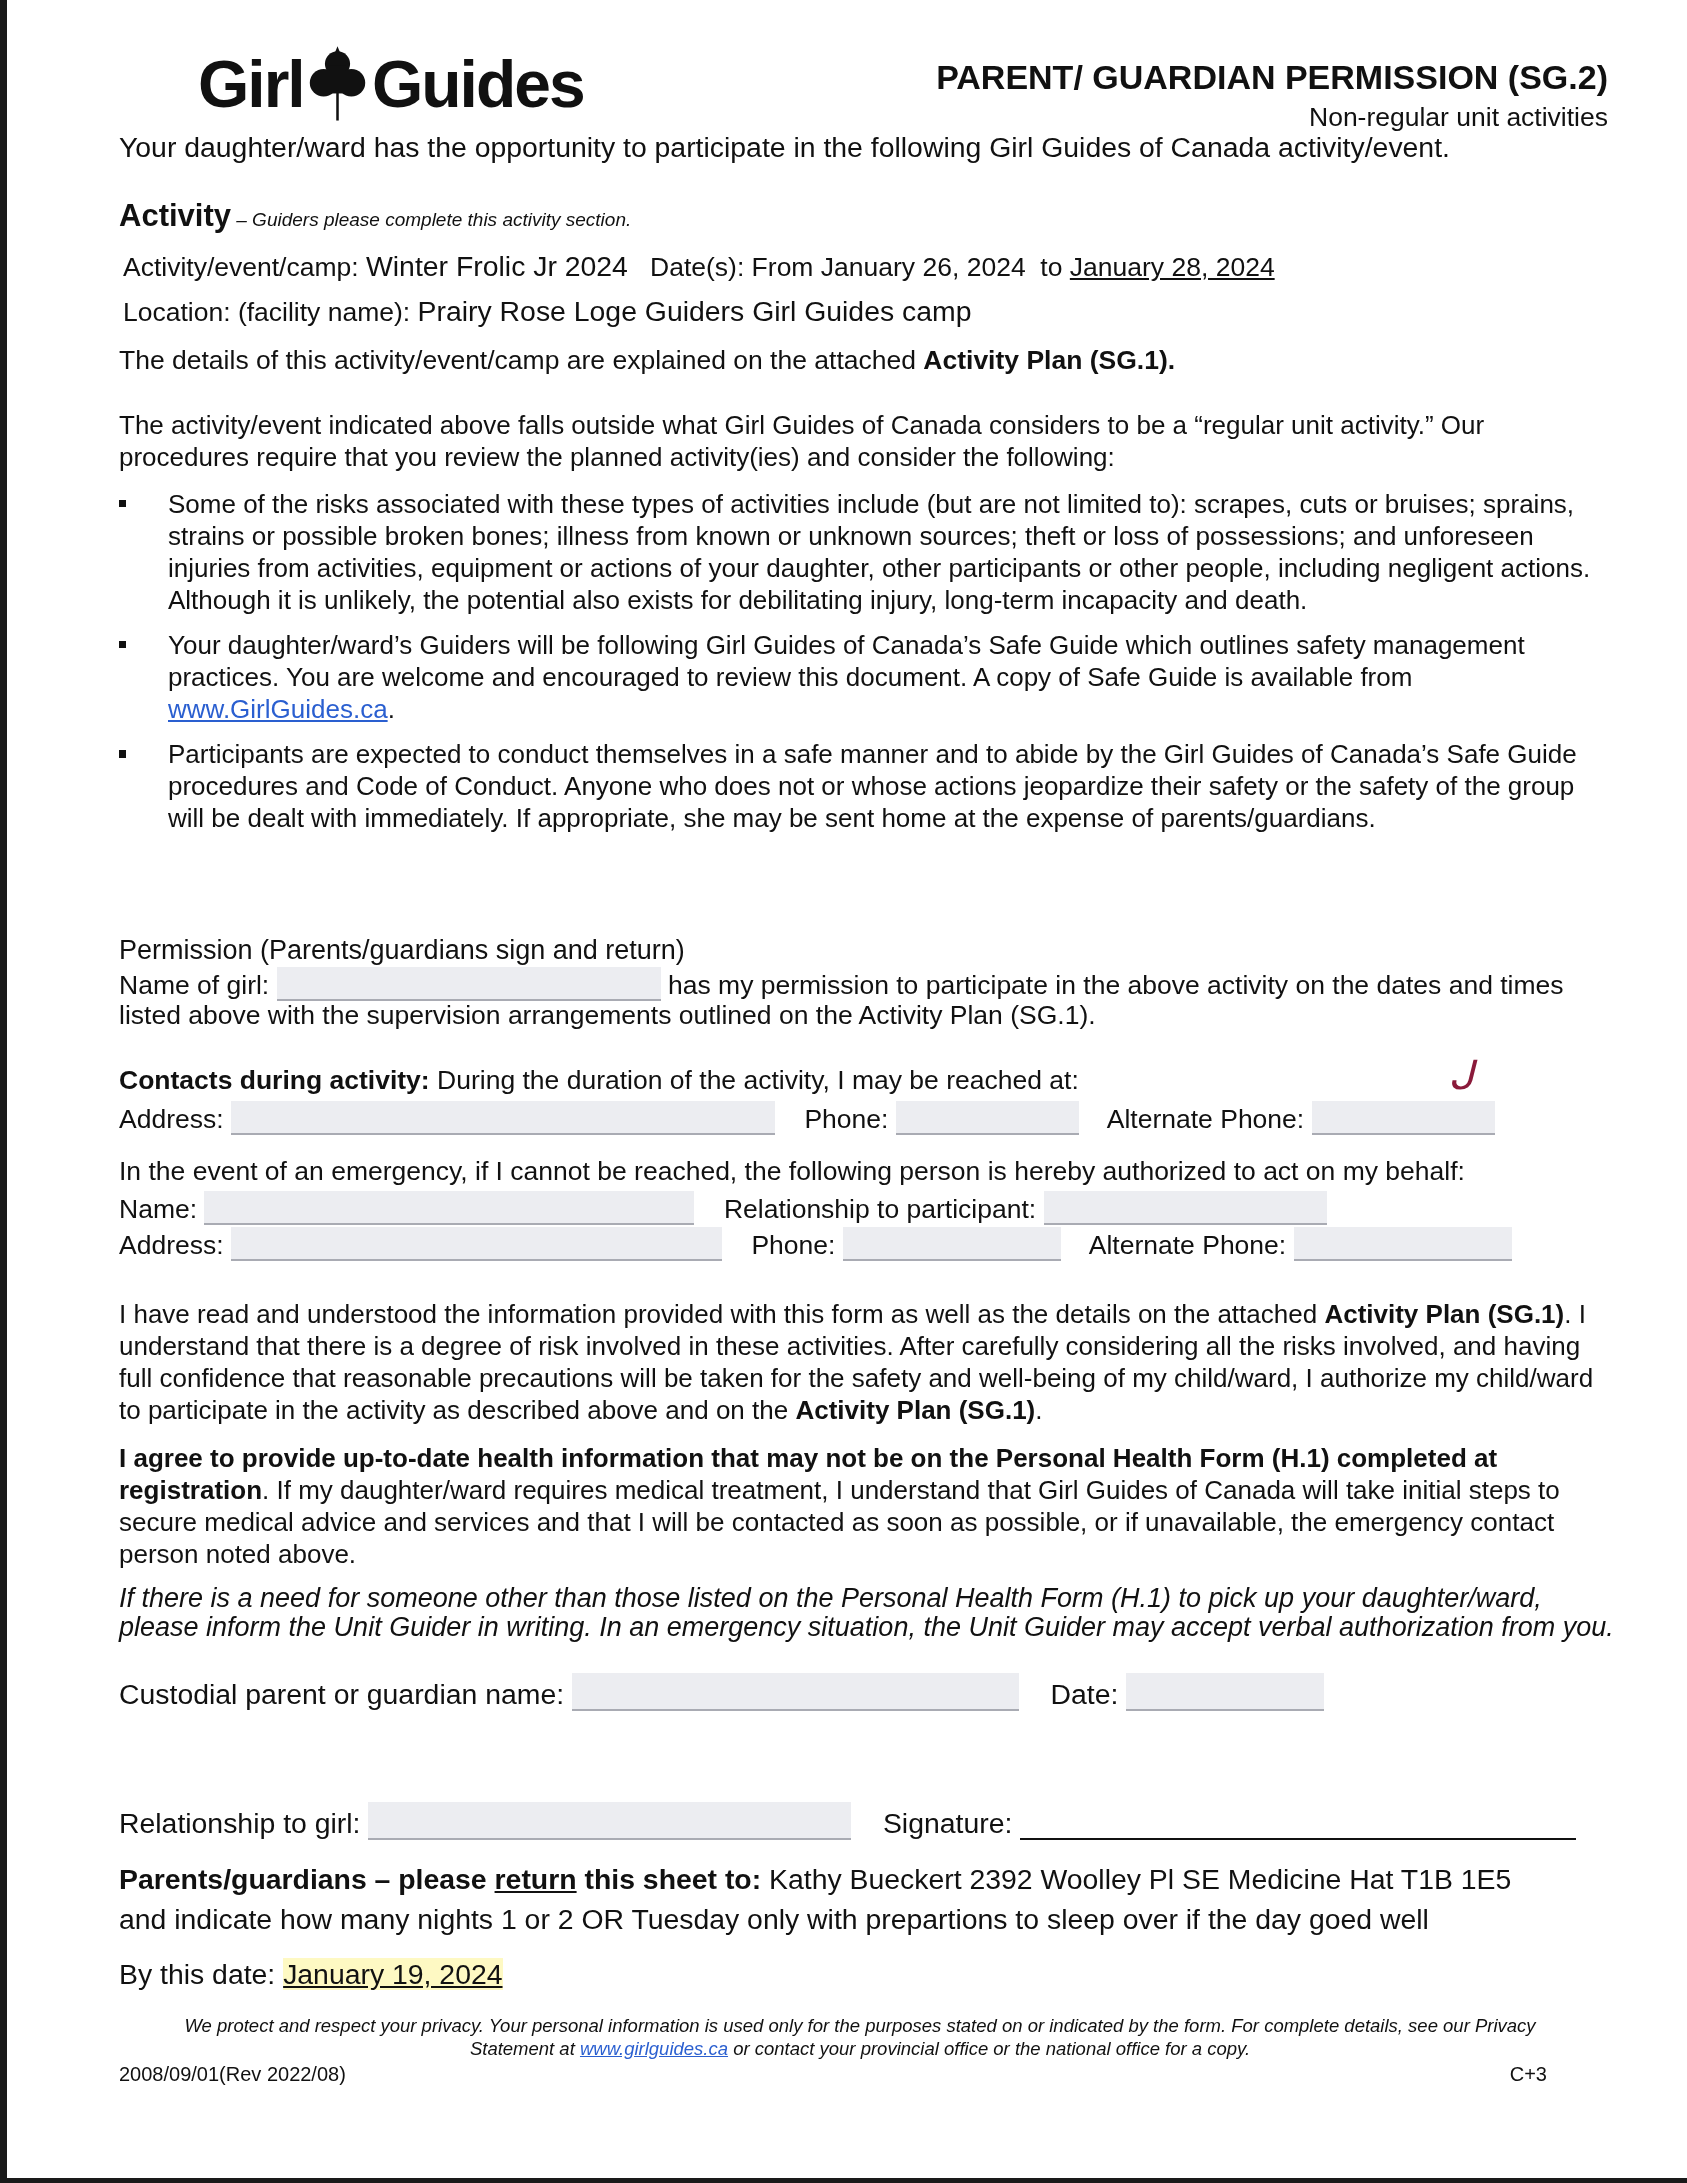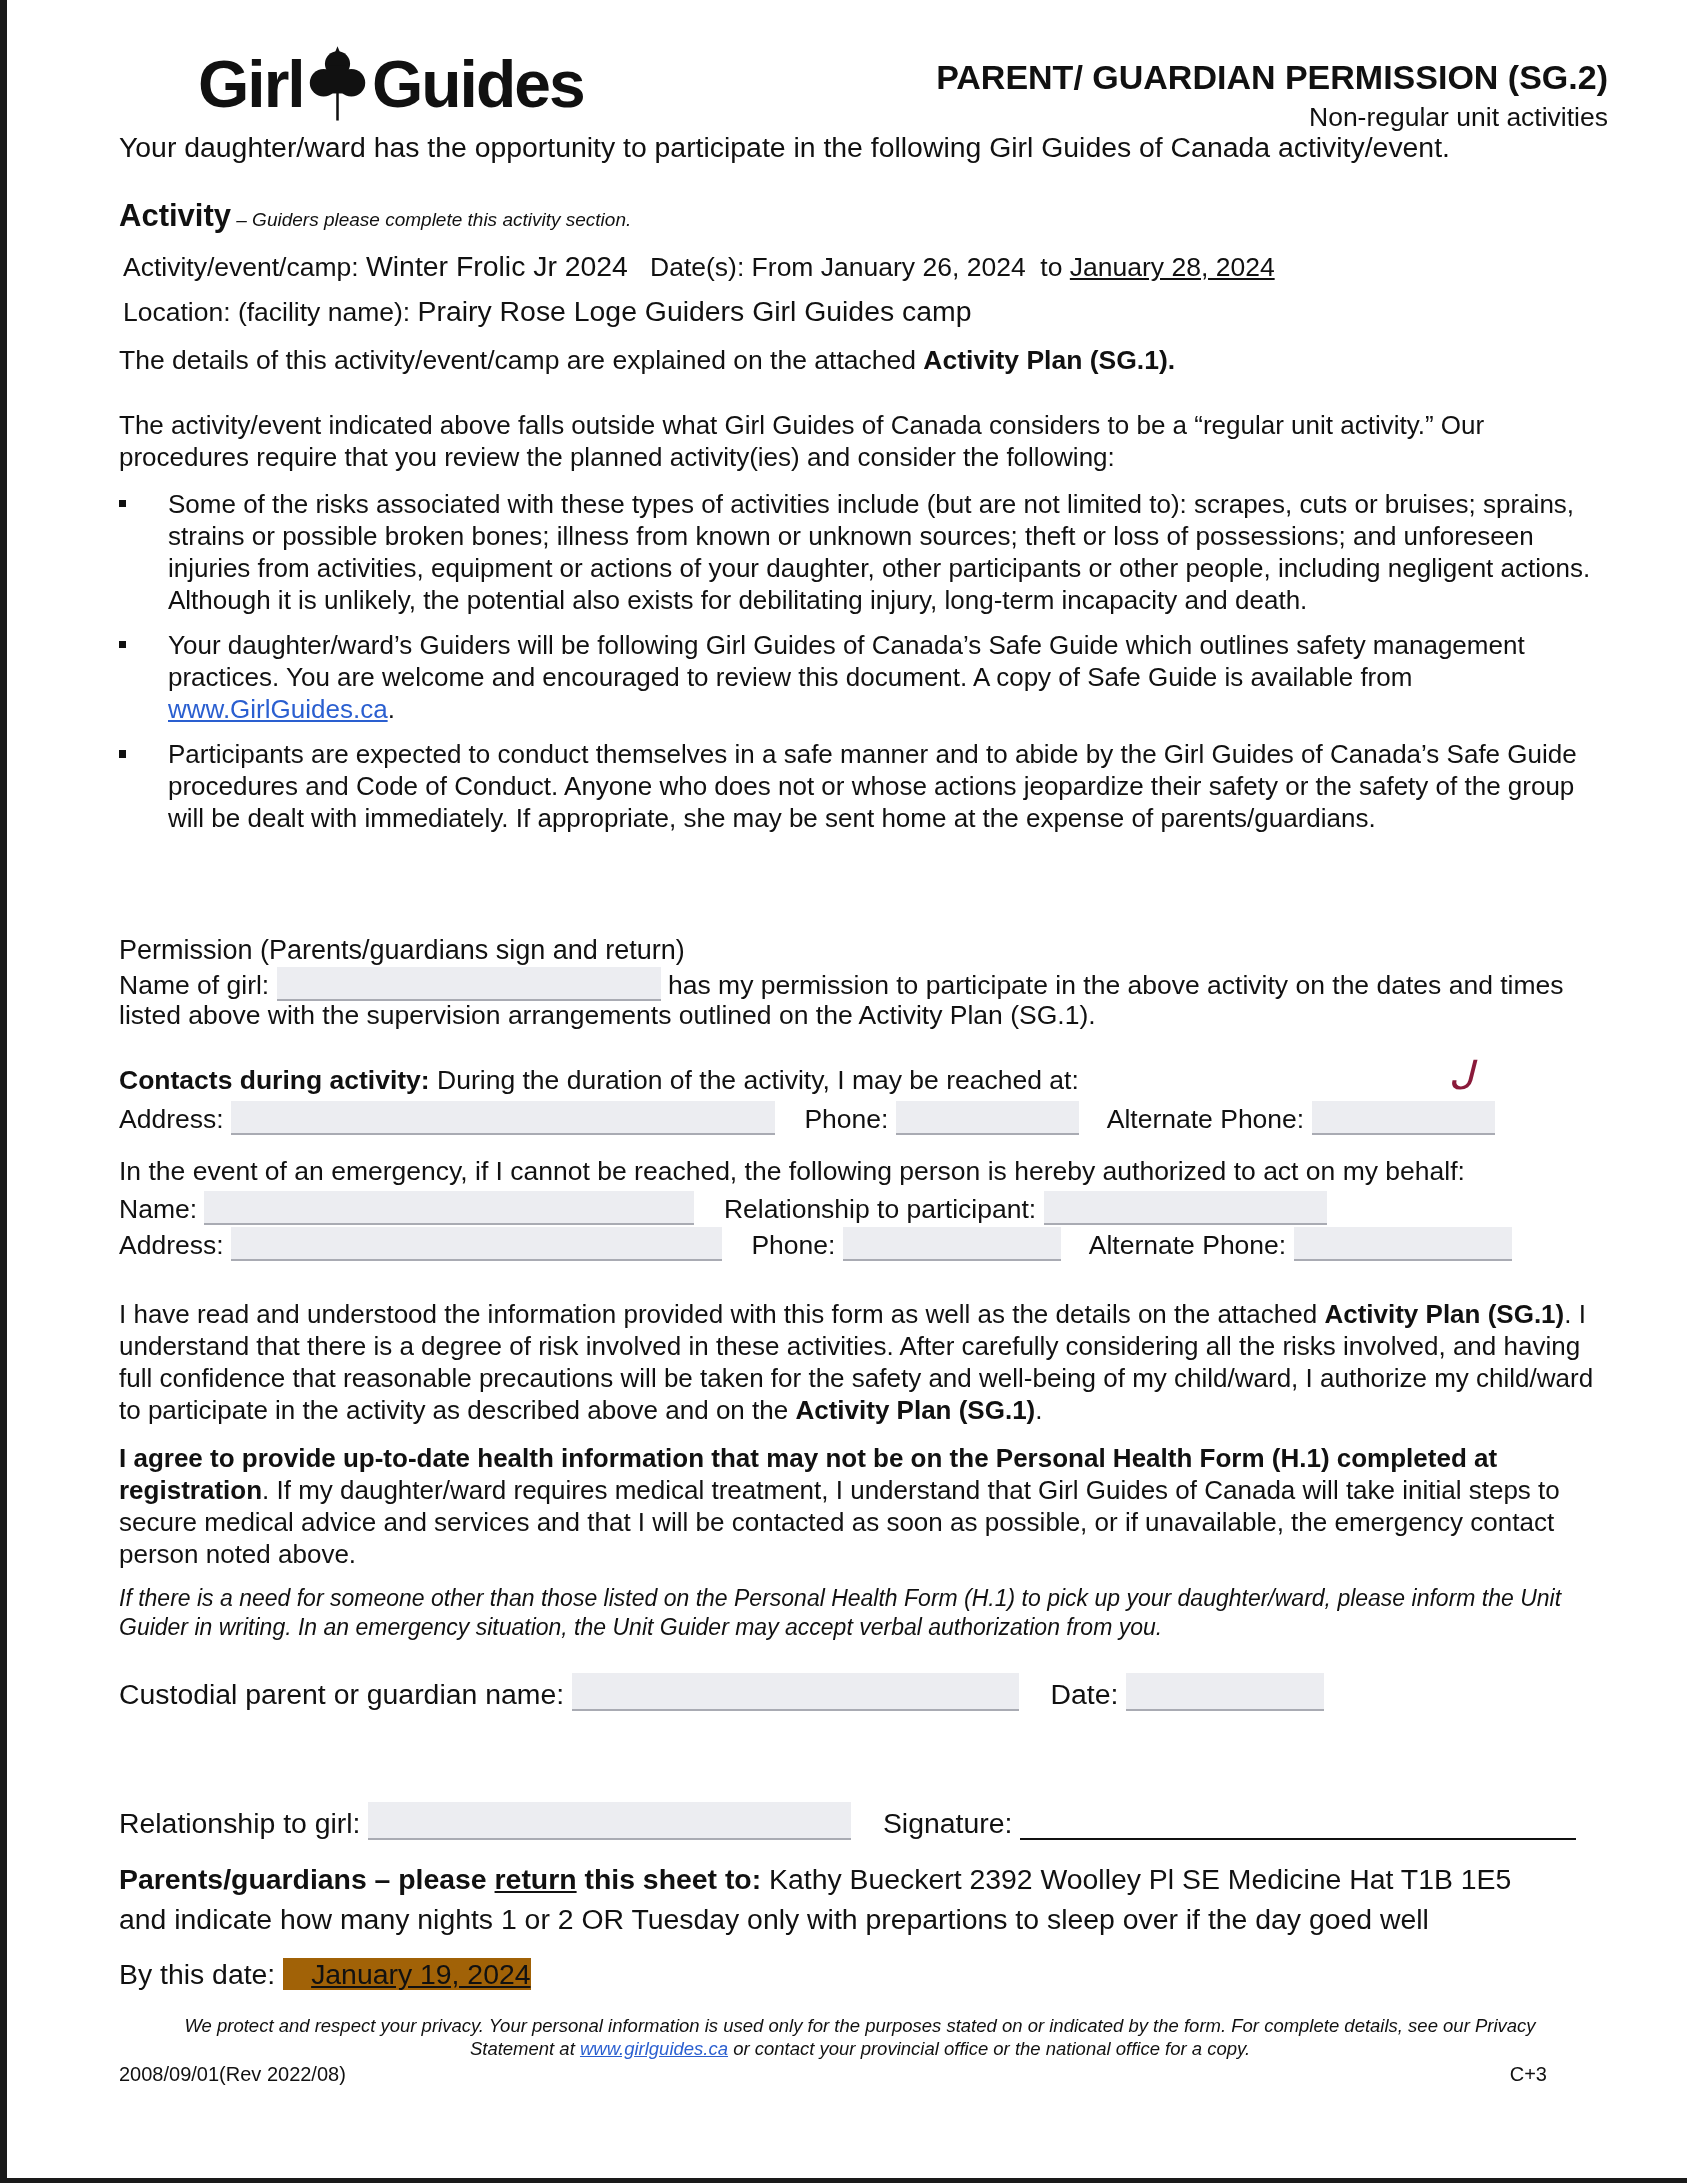--- a/index.html
+++ b/index.html
@@ -130,21 +130,21 @@
   <span>Alternate Phone:</span>
   <span class="field" style="width:218px;"></span>
 </div>
 
 <div class="abs para" style="top:1298px;">
   <span>I have read and understood the information provided with this form as well as the details on the attached </span><b>Activity Plan (SG.1)</b><span>. I understand that there is a degree of risk involved in these activities. After carefully considering all the risks involved, and having full confidence that reasonable precautions will be taken for the safety and well-being of my child/ward, I authorize my child/ward to participate in the activity as described above and on the </span><b>Activity Plan (SG.1)</b><span>.</span>
 </div>
 <div class="abs para" style="top:1442px;">
   <b>I agree to provide up-to-date health information that may not be on the Personal Health Form (H.1) completed at registration</b><span>. If my daughter/ward requires medical treatment, I understand that Girl Guides of Canada will take initial steps to secure medical advice and services and that I will be contacted as soon as possible, or if unavailable, the emergency contact person noted above.</span>
 </div>
-<div class="abs para" style="top:1584px; font-size:23px; line-height:29px; font-style:italic;">If there is a need for someone other than those listed on the Personal Health Form (H.1) to pick up your daughter/ward, please inform the Unit Guider in writing. In an emergency situation, the Unit Guider may accept verbal authorization from you.</div>
+<div class="abs para" style="top:1584px; font-size:27px; line-height:29px; font-style:italic;">If there is a need for someone other than those listed on the Personal Health Form (H.1) to pick up your daughter/ward, please inform the Unit Guider in writing. In an emergency situation, the Unit Guider may accept verbal authorization from you.</div>
 
 <div class="abs" style="left:119px; top:1673px; font-size:28.4px; white-space:nowrap;">
   <span>Custodial parent or guardian name:</span>
   <span class="field" style="width:447px; height:36px;"></span>
   &nbsp;&nbsp;
   <span>Date:</span>
   <span class="field" style="width:198px; height:36px;"></span>
 </div>
 <div class="abs" style="left:119px; top:1802px; font-size:28.4px; white-space:nowrap;">
   <span>Relationship to girl:</span>
@@ -153,21 +153,21 @@
   <span>Signature:</span>
   <span class="field-underline" style="width:556px;"></span>
 </div>
 
 <div class="abs" style="left:119px; top:1863px; font-size:28.4px; white-space:nowrap;">
   <b>Parents/guardians – please </b><b class="u">return</b><b> this sheet to:</b><span> Kathy Bueckert 2392 Woolley Pl SE Medicine Hat T1B 1E5</span>
 </div>
 <div class="abs" style="left:119px; top:1903px; font-size:28.4px; white-space:nowrap;">and indicate how many nights 1 or 2 OR Tuesday only with prepartions to sleep over if the day goed well</div>
 <div class="abs" style="left:119px; top:1958px; font-size:28.4px; white-space:nowrap;">
   <span>By this date:</span>
-  <span class="u" style="background:#a16207;padding-left:28px;">January 19, 2024</span>
+  <span class="u" style="background:#fef9c3;">January 19, 2024</span>
 </div>
 
 <div class="abs footer-privacy">
   <div>We protect and respect your privacy.   Your personal information is used only for the purposes stated on or indicated by the form.  For complete details, see our Privacy</div>
   <div>
     <span>Statement at </span><a class="link">www.girlguides.ca</a><span> or contact your provincial office or the national office for a copy.</span>
   </div>
 </div>
 <div class="abs footer-rev">2008/09/01(Rev 2022/08)</div>
 <div class="abs footer-code">C+3</div>

